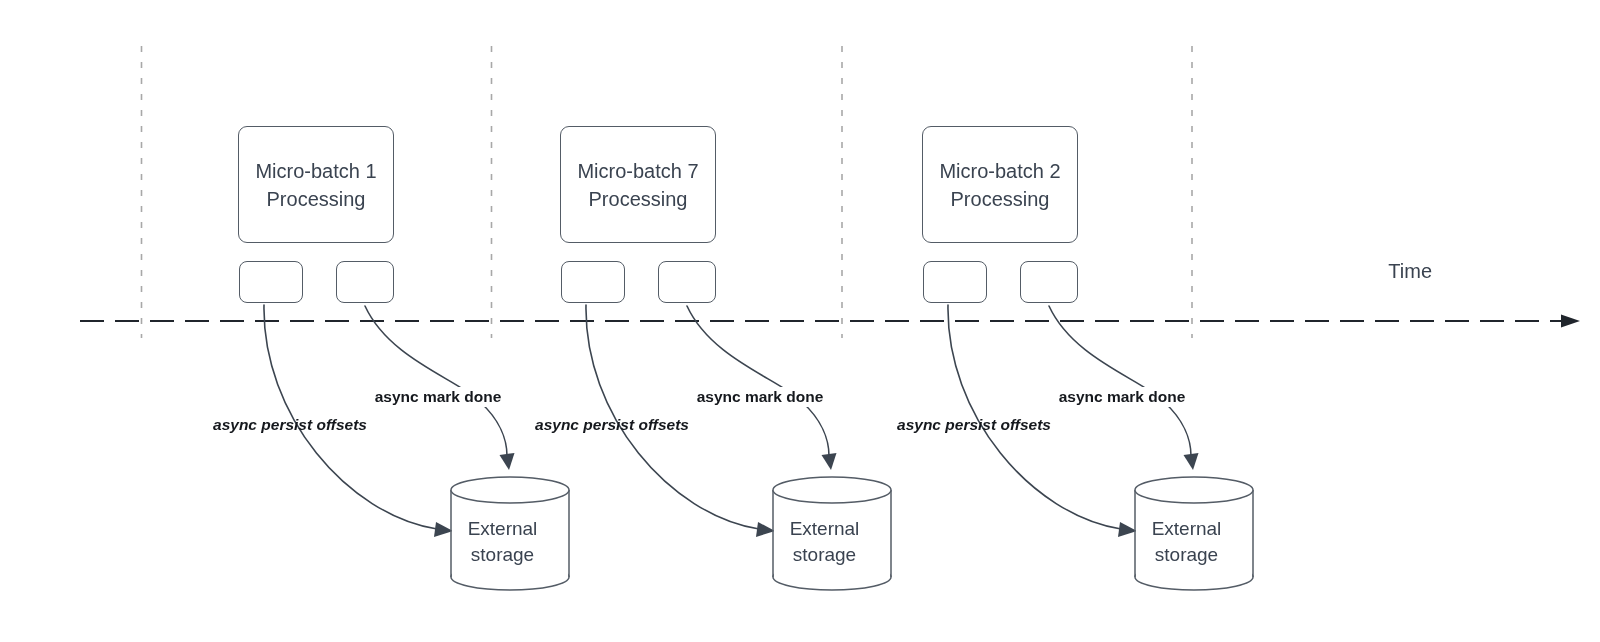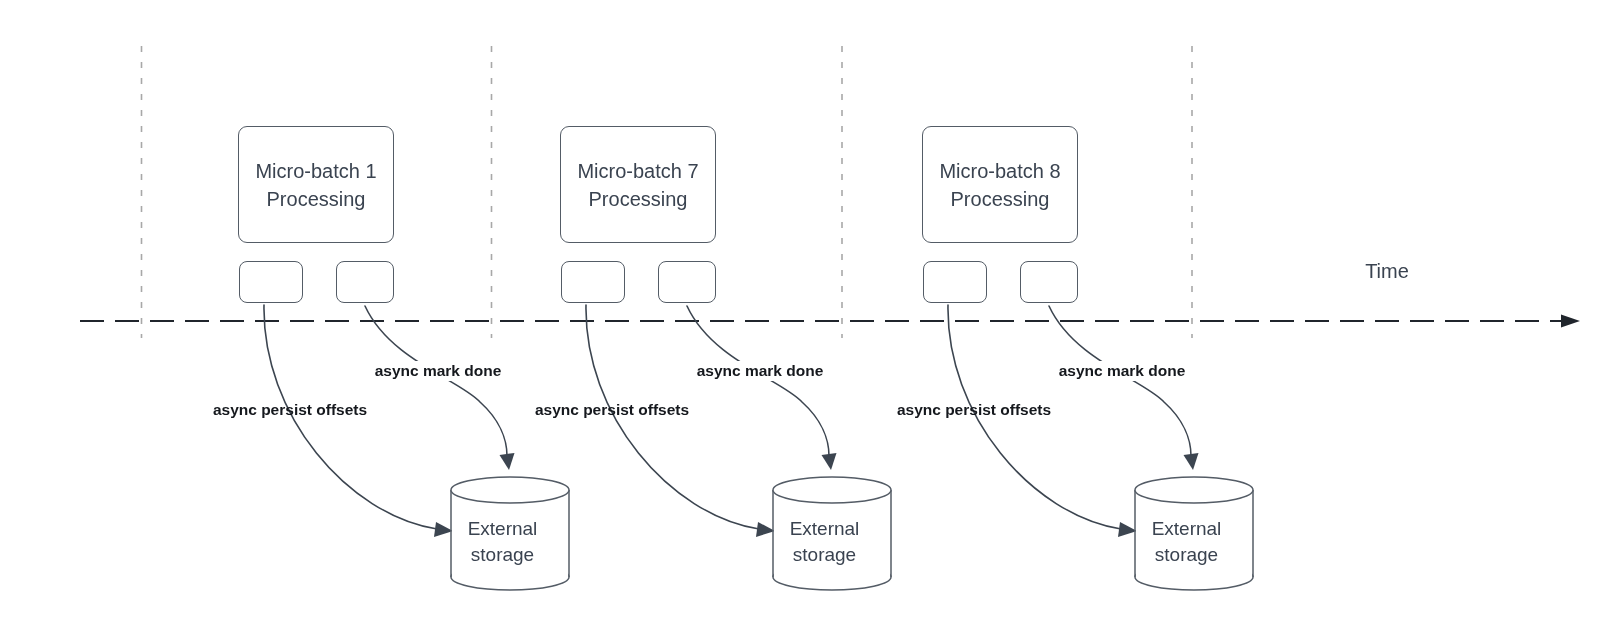--- a/index.html
+++ b/index.html
@@ -27,28 +27,28 @@
     width:156px;height:117px;top:126px;border-radius:9px;
     display:flex;flex-direction:column;align-items:center;justify-content:center;
     color:var(--node-text);font-size:20px;line-height:28px;text-align:center;
   }
   .subrect{width:64px;height:42px;top:261px;border-radius:8px;}
   .subrect.r{width:58px;}
   .edge-label{
     position:absolute;font-weight:bold;font-size:15.5px;line-height:18px;
     color:var(--label-text);text-align:center;white-space:nowrap;
   }
-  .persist{top:401px;width:176px;background:transparent;}
-  .done{top:361px;width:148px;background:#ffffff;padding:1px 0;}
+  .persist{top:416px;width:176px;background:transparent;font-style:italic;}
+  .done{top:387px;width:148px;background:#ffffff;padding:1px 0;}
   .store-label{
     position:absolute;top:516px;width:103px;text-align:center;
     font-size:19px;line-height:26px;color:var(--node-text);
   }
   .time-label{
-    position:absolute;left:1342px;top:260px;width:90px;text-align:center;
+    position:absolute;left:1342px;top:260px;width:90px;text-align:right;
     font-size:20px;color:var(--node-text);
   }
   .vline{stroke:var(--divider);stroke-width:1.6;stroke-dasharray:6 10;fill:none;}
   .tline{stroke:var(--timeline);stroke-width:2;stroke-dasharray:24 11;fill:none;}
   .tarrow{fill:var(--timeline);stroke:none;}
   .edge{fill:none;stroke:var(--edge-stroke);stroke-width:1.6;stroke-linecap:round;}
   .arrow{fill:var(--edge-stroke);stroke:none;}
   .cyl{fill:#ffffff;stroke:var(--shape-stroke);stroke-width:1.5;}
   .cylfill{fill:#ffffff;stroke:none;}
   .cylside{stroke:var(--shape-stroke);stroke-width:1.5;}
@@ -125,21 +125,21 @@
   <div class="node subrect" style="left:561px"></div>
   <div class="node subrect r" style="left:658px"></div>
   <div class="edge-label persist" style="left:524px">async persist offsets</div>
   <div class="edge-label done" style="left:686px">async mark done</div>
   <div class="store-label" style="left:773px">
     <div>External</div>
     <div>storage</div>
   </div>
 
   <div class="node box" style="left:922px">
-    <span>Micro-batch 8</span>
+    <span>Micro-batch 2</span>
     <span>Processing</span>
   </div>
   <div class="node subrect" style="left:923px"></div>
   <div class="node subrect r" style="left:1020px"></div>
   <div class="edge-label persist" style="left:886px">async persist offsets</div>
   <div class="edge-label done" style="left:1048px">async mark done</div>
   <div class="store-label" style="left:1135px">
     <div>External</div>
     <div>storage</div>
   </div>

